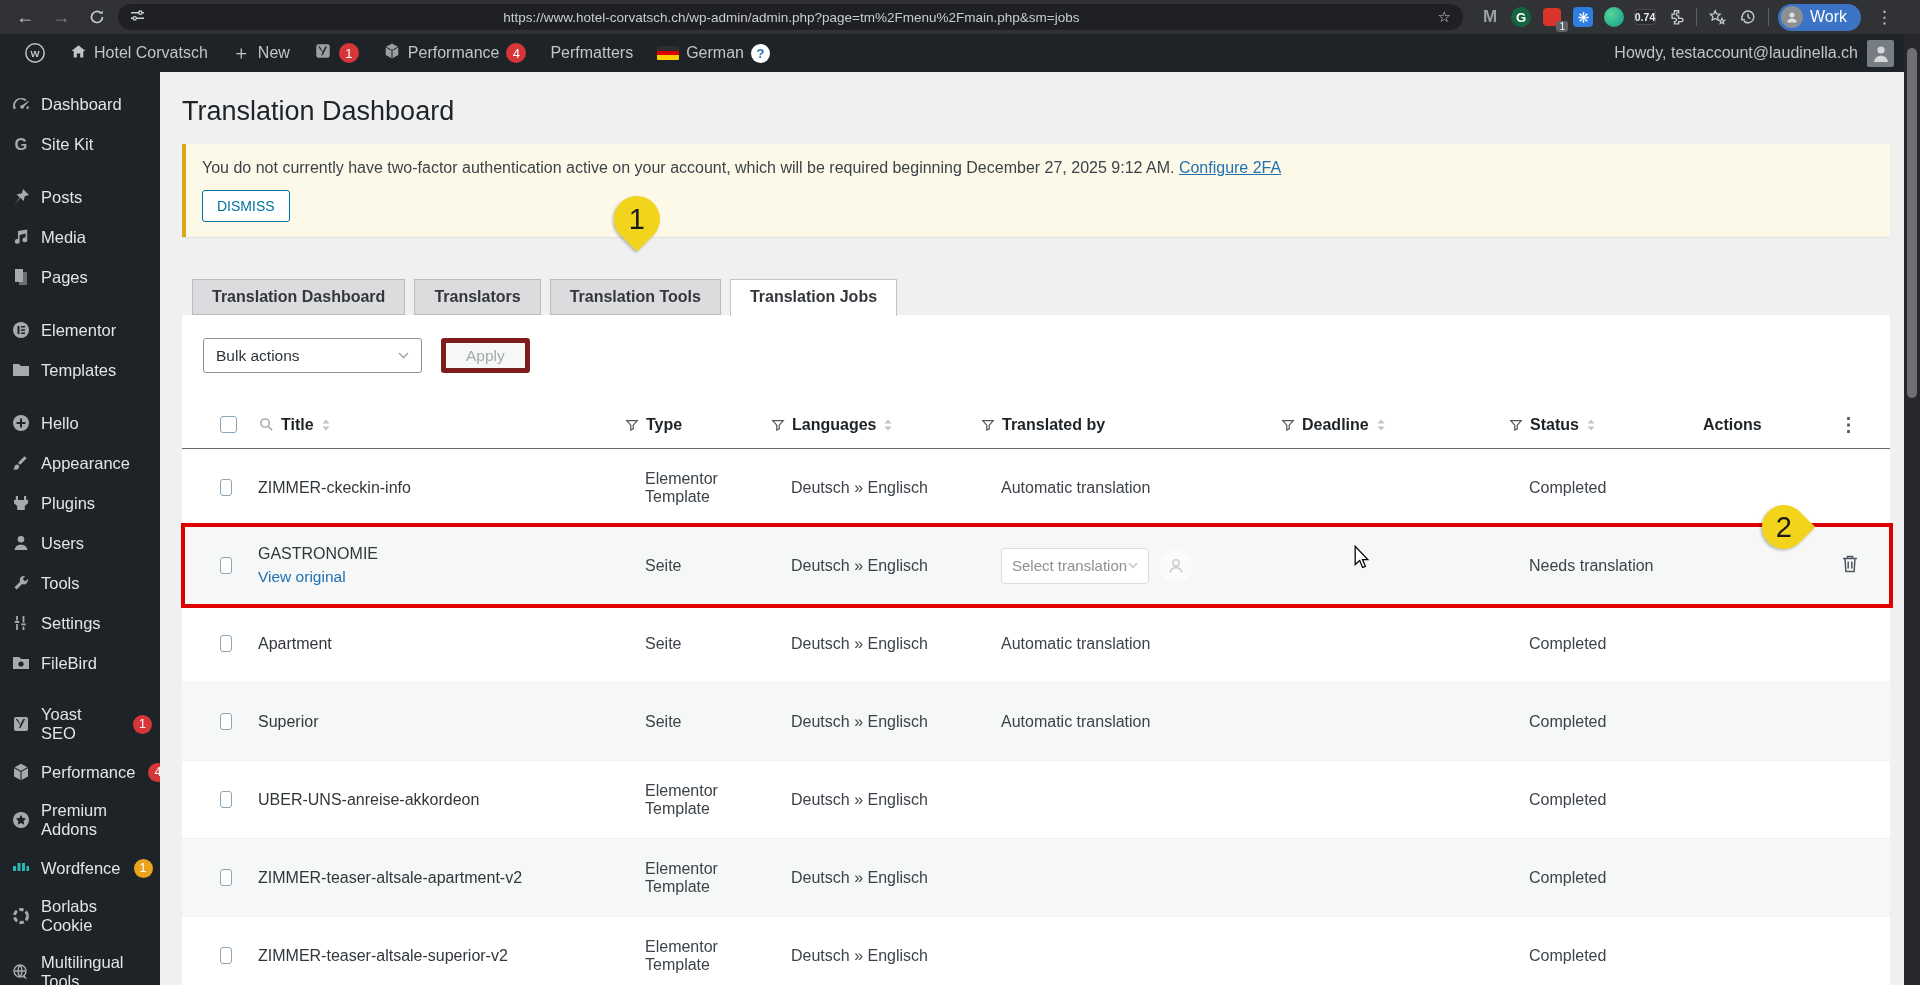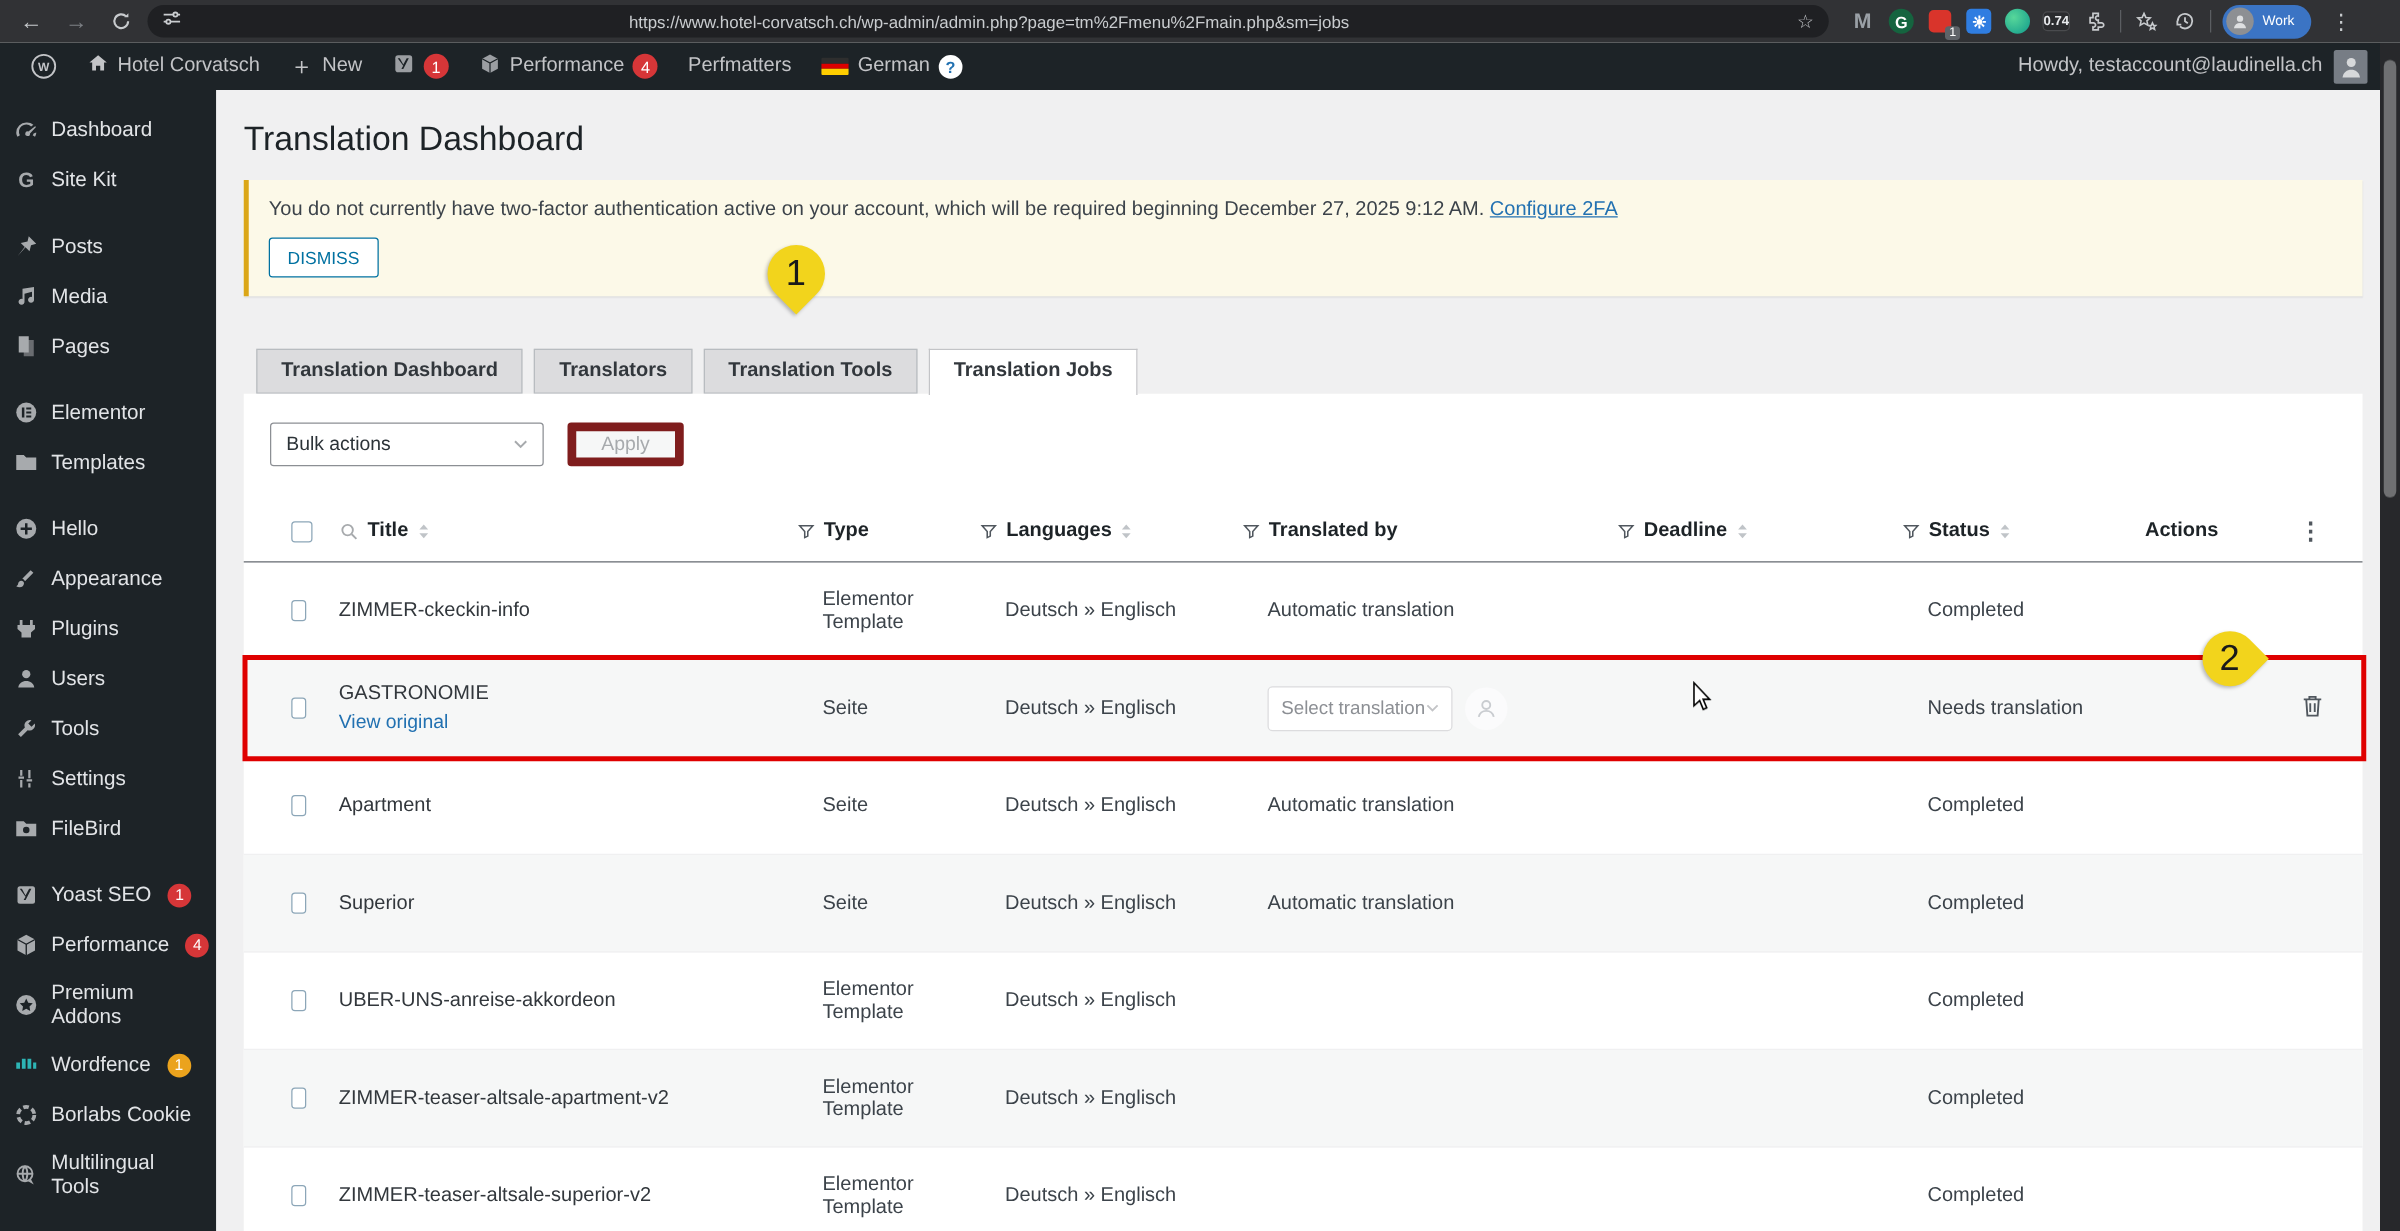--- a/index.html
+++ b/index.html
@@ -14,37 +14,37 @@
   .ext-row { display:flex; align-items:center; gap:9px; margin-left:10px; }
   .extic { width:22px; height:22px; display:flex; align-items:center; justify-content:center; position:relative; }
   .ext-m { color:#9aa0a6; font-weight:bold; font-size:17px; }
   .ext-g { width:20px; height:20px; border-radius:50%; background:#15643f; color:#fff; font-weight:bold; font-size:13px; display:flex; align-items:center; justify-content:center; }
   .ext-red { width:18px; height:18px; border-radius:4px; background:#d9342b; }
   .ext-badge { position:absolute; right:-5px; bottom:-4px; background:#5f6368; color:#fff; font-size:10px; border-radius:3px; padding:0 3px; }
   .ext-gear { width:20px; height:20px; border-radius:4px; background:#2f7de1; display:flex; align-items:center; justify-content:center; }
   .ext-teal { width:20px; height:20px; border-radius:50%; background:radial-gradient(circle at 35% 35%, #57d79a, #109a8b); }
   .ext-meter { background:#2a2b2e; border:1px solid #4a4b4e; color:#e8eaed; font-size:10.5px; border-radius:4px; padding:1px 0; font-weight:bold; }
   .vsep { width:1px; height:18px; background:#5b5e62; }
-  .profile-pill { background:#3b74c4; border-radius:14px; height:27px; display:flex; align-items:center; gap:7px; padding:0 14px 0 3px; color:#fff; font-size:11px; }
+  .profile-pill { background:#3b74c4; border-radius:14px; height:27px; display:flex; align-items:center; gap:7px; padding:0 14px 0 3px; color:#fff; font-size:16px; }
   .pavatar { width:22px; height:22px; border-radius:50%; background:#8d8f93; display:flex; align-items:center; justify-content:center; overflow:hidden; }
   .kebab { color:#c7cacd; font-size:17px; letter-spacing:0; padding:0 6px; }
 
   
   .admin-bar { height:38px; background:#1d2327; display:flex; align-items:center; color:#c3c4c7; font-size:16px; padding:0 14px; gap:4px; position:relative; z-index:25; }
   .ab-item { display:flex; align-items:center; gap:7px; padding:0 10px; height:100%; white-space:nowrap; }
   .ab-badge { background:#d63638; color:#fff; border-radius:50%; min-width:20px; height:20px; font-size:13px; display:flex; align-items:center; justify-content:center; padding:0 4px; }
   .q-badge { background:#fff; color:#2271b1; border-radius:50%; width:19px; height:19px; font-size:13px; font-weight:bold; display:flex; align-items:center; justify-content:center; }
   .flag { width:22px; height:14px; display:flex; flex-direction:column; border-radius:1px; overflow:hidden; }
   .flag i { flex:1; } .flag .f1{background:#2e2e2e}.flag .f2{background:#d00}.flag .f3{background:#ffce00}
   .ab-right { margin-left:auto; display:flex; align-items:center; gap:9px; padding-right:12px; }
   .ab-avatar { width:27px; height:27px; background:#777d85; border-radius:2px; display:flex; align-items:center; justify-content:center; overflow:hidden; }
 
   
   .wrap { display:flex; height:913px; }
-  .sidebar { width:173px; background:#1d2327; flex:none; padding-top:12px; overflow:hidden; }
+  .sidebar { width:160px; background:#1d2327; flex:none; padding-top:12px; overflow:hidden; }
   .content { flex:1; background:#f0f0f1; padding:0 30px 0 22px; overflow:hidden; position:relative; }
 
   
   .mi { display:flex; align-items:center; gap:9px; padding:9px 8px 9px 10px; color:#e2e4e7; font-size:16.5px; position:relative; cursor:default; }
   .mic { width:22px; height:22px; color:#a7aaad; display:flex; align-items:center; justify-content:center; flex:none; }
   .mic svg { width:20px; height:20px; }
   .mbadge { background:#d63638; color:#fff; border-radius:10px; font-size:12.5px; min-width:19px; height:19px; display:flex; align-items:center; justify-content:center; padding:0 5px; margin-left:4px; }
   .mbadge.amber { background:#eba31d; }
   .gap { height:13px; }
 
@@ -55,21 +55,21 @@
   .notice a { color:#2271b1; text-decoration:underline; cursor:pointer; }
   .dismiss-btn { display:inline-block; margin-top:13px; background:#fff; border:1px solid #0071a1; color:#0071a1; font-size:14px; padding:7px 14px; border-radius:3px; cursor:pointer; font-family:inherit; }
 
   .tabs { display:flex; gap:9px; margin-top:42px; padding-left:10px; }
   .tab { background:#dcdcde; border:1px solid #b8bcc0; border-bottom-color:#b8bcc0; color:#32373c; font-size:16px; font-weight:bold; padding:8px 19px; cursor:pointer; }
   .tab.active { background:#fff; border-color:#c3c4c7; border-bottom:none; padding-bottom:10px; margin-bottom:-1px; position:relative; z-index:2; }
 
   .panel { background:#fff; min-height:700px; position:relative; }
   .bulkrow { display:flex; align-items:center; gap:19px; padding:23px 0 8px 21px; }
   .fselect { width:219px; height:35px; border:1px solid #8c8f94; border-radius:3px; background:#fff; display:flex; align-items:center; justify-content:space-between; padding:0 12px; font-size:15.5px; color:#2c3338; cursor:pointer; }
-  .apply-btn { height:35px; padding:0 20px; background:#f6f7f7; border:7px solid #7f1d1d; border-radius:3px; color:#a7aaad; font-size:15.5px; font-family:inherit; }
+  .apply-btn { height:35px; padding:0 20px; background:#f6f7f7; border:5px solid #7f1d1d; border-radius:3px; color:#a7aaad; font-size:15.5px; font-family:inherit; }
 
   .grid { display:grid; grid-template-columns:58px 385px 146px 210px 300px 228px 175px 1fr; }
   .thead { margin-top:22px; border-bottom:1px solid #646970; }
   .th { display:flex; align-items:center; gap:7px; font-size:16px; font-weight:bold; color:#1d2327; padding:10px 0 12px 0; }
   .th.pl { padding-left:19px; }
   .sorts svg, .funnel svg, .mag svg { display:block; }
   .hkebab { margin-left:auto; padding-right:32px; color:#50575e; font-size:19px; }
 
   .trow { border-bottom:1px solid #f0f0f1; min-height:78px; position:relative; }
   .trow.alt { background:#f6f7f7; }

